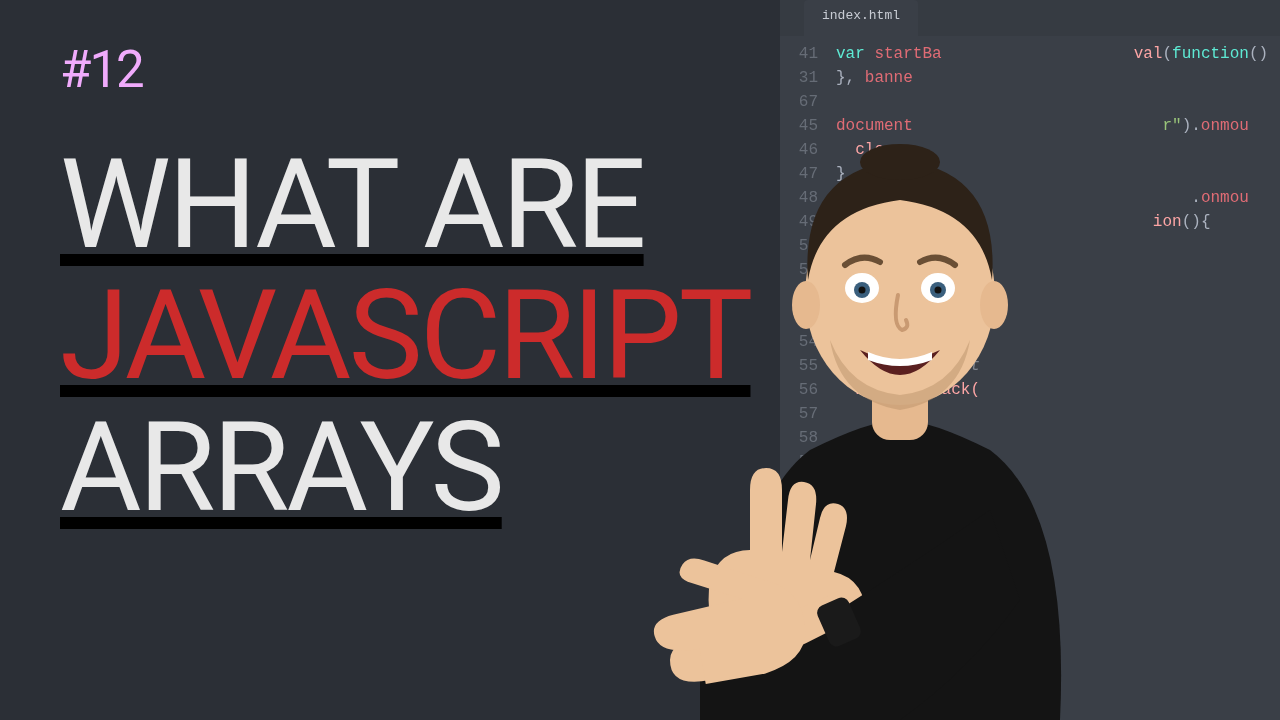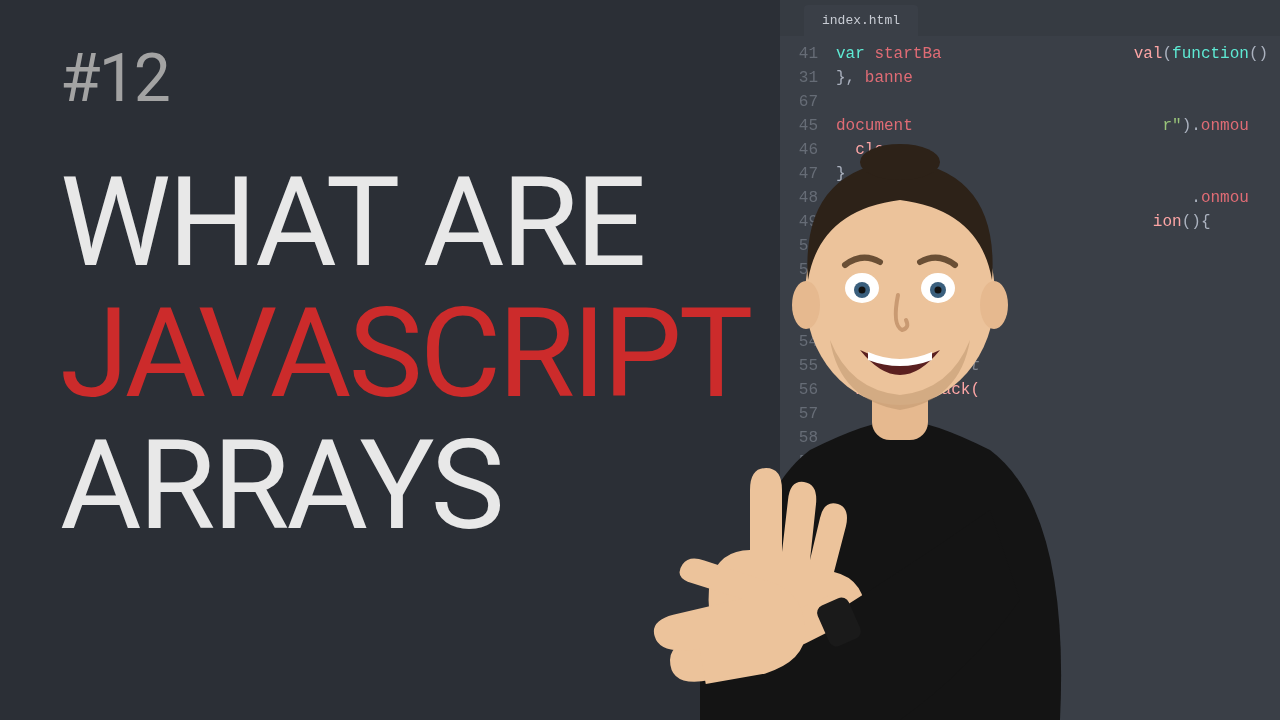--- a/index.html
+++ b/index.html
@@ -12,31 +12,32 @@
     position: relative;
   }
 
   
   .title-block {
     position: absolute;
     left: 60px;
     top: 40px;
   }
   .episode {
-    color: #a3a3a3;
-    font-size: 66px;
+    color: #f0abfc;
+    font-size: 51px;
     font-weight: 400;
     letter-spacing: -2px;
     margin-bottom: 40px;
   }
   .headline {
     font-size: 125px;
     font-weight: 400;
     line-height: 1.05;
     letter-spacing: -3px;
+    text-decoration: underline;
   }
   .headline .line1 { color: #e8e8e8; display: block; }
   .headline .line2 { color: #cc2b2b; display: block; text-align: center; }
   .headline .line3 { color: #e8e8e8; display: block; }
 
   
   .editor {
     position: absolute;
     right: 0;
     top: 0;
@@ -44,21 +45,20 @@
     height: 720px;
     background: #3a3f47;
     font-family: Menlo, Consolas, "Courier New", monospace;
     font-size: 16px;
     color: #c8ccd4;
     overflow: hidden;
   }
   .tab-bar {
     height: 36px;
     display: flex;
-    align-items: flex-end;
     padding-left: 24px;
     background: #363b42;
   }
   .tab {
     padding: 8px 18px;
     background: #3a3f47;
     color: #c8ccd4;
     font-size: 13px;
     border-radius: 4px 4px 0 0;
   }

